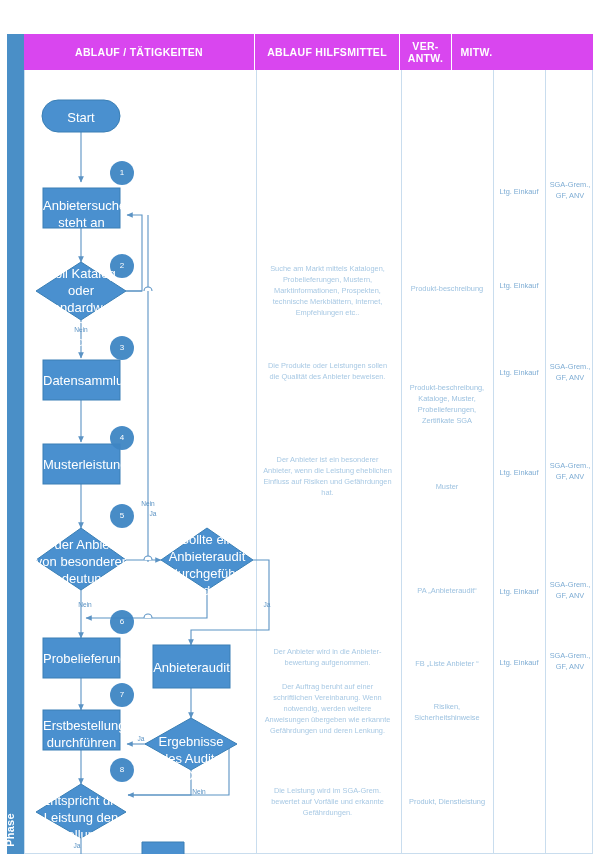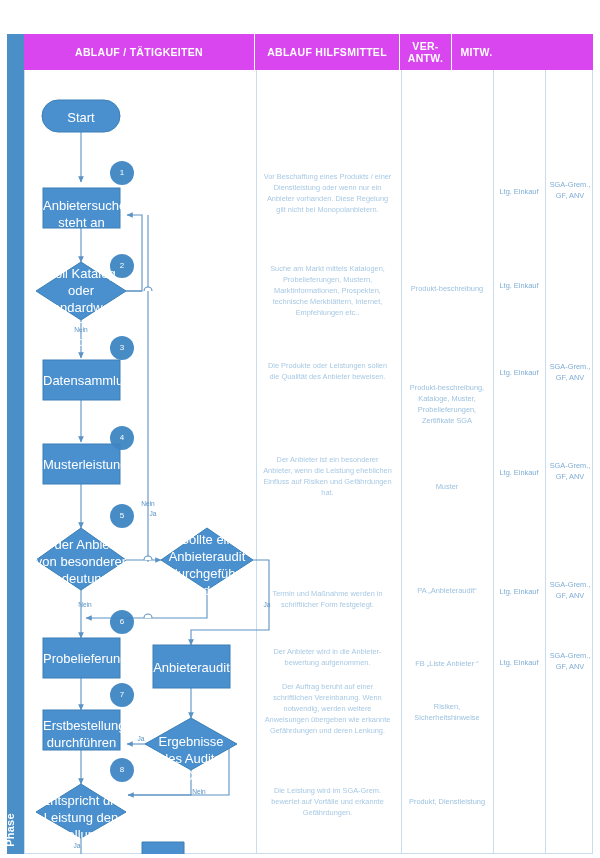--- a/index.html
+++ b/index.html
@@ -311,25 +311,23 @@
     <div class="edge-label" style="left:40px; top:256px; width:34px;">Nein</div>
     <div class="edge-label" style="left:107px; top:430px; width:34px;">Nein</div>
     <div class="edge-label" style="left:112px; top:440px; width:34px;">Ja</div>
     <div class="edge-label" style="left:44px; top:531px; width:34px;">Nein</div>
     <div class="edge-label" style="left:232px; top:531px; width:22px;">Ja</div>
     <div class="edge-label" style="left:106px; top:665px; width:22px;">Ja</div>
     <div class="edge-label" style="left:158px; top:718px; width:34px;">Nein</div>
     <div class="edge-label" style="left:42px; top:772px; width:22px;">Ja</div>
   </div>
 
-  <div class="txt mid col-hilfsmittel" style="top:172px;">Vor Beschaffung eines Produkts / einer Dienstleistung oder wenn nur ein Anbieter vorhanden. Diese Regelung gilt nicht bei Monopolanbietern.</div>
   <div class="txt mid col-hilfsmittel" style="top:264px;">Suche am Markt mittels Katalogen, Probelieferungen, Mustern, Marktinformationen, Prospekten, technische Merkblättern, Internet, Empfehlungen etc..</div>
   <div class="txt mid col-hilfsmittel" style="top:361px;">Die Produkte oder Leistungen sollen die Qualität des Anbieter beweisen.</div>
   <div class="txt mid col-hilfsmittel" style="top:455px;">Der Anbieter ist ein besonderer Anbieter, wenn die Leistung eheblichen Einfluss auf Risiken und Gefährdungen hat.</div>
-  <div class="txt mid col-hilfsmittel" style="top:589px;">Termin und Maßnahme werden in schriftlicher Form festgelegt.</div>
   <div class="txt mid col-hilfsmittel" style="top:647px;">Der Anbieter wird in die Anbieter-bewertung aufgenommen.</div>
   <div class="txt mid col-hilfsmittel" style="top:682px;">Der Auftrag beruht auf einer schriftlichen Vereinbarung. Wenn notwendig, werden weitere Anweisungen übergeben wie erkannte Gefährdungen und deren Lenkung.</div>
   <div class="txt mid col-hilfsmittel" style="top:786px;">Die Leistung wird im SGA-Grem. bewertet auf Vorfälle und erkannte Gefährdungen.</div>
 
   <div class="txt doc col-dokumente" style="top:284px;">Produkt-beschreibung</div>
   <div class="txt doc col-dokumente" style="top:383px;">Produkt-beschreibung, Kataloge, Muster, Probelieferungen, Zertifikate SGA</div>
   <div class="txt doc col-dokumente" style="top:482px;">Muster</div>
   <div class="txt doc col-dokumente" style="top:586px;">PA „Anbieteraudit“</div>
   <div class="txt doc col-dokumente" style="top:659px;">FB „Liste Anbieter “</div>
   <div class="txt doc col-dokumente" style="top:702px;">Risiken, Sicherheitshinweise</div>

